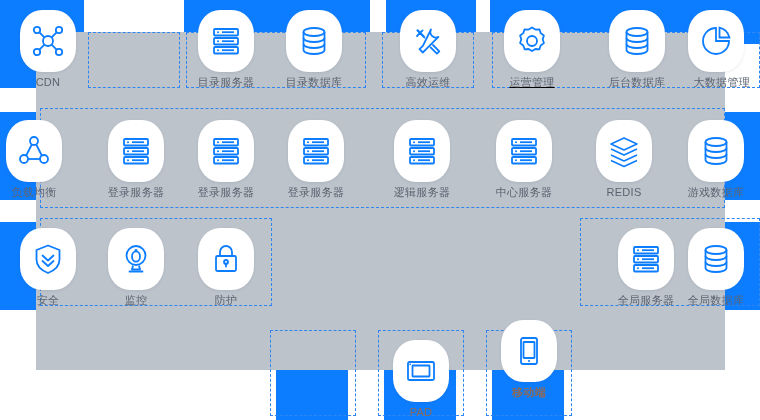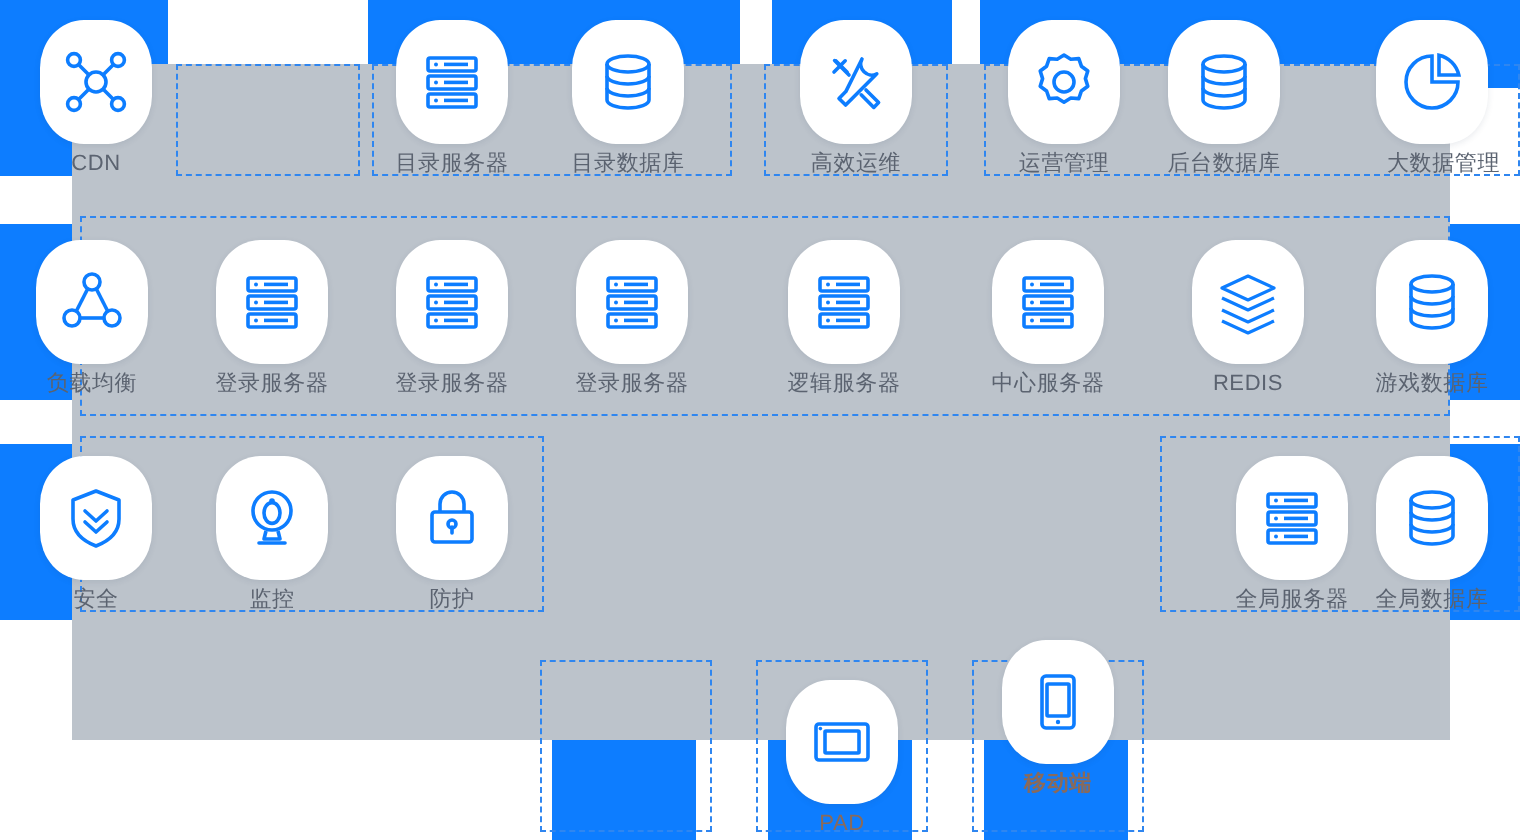--- a/index.html
+++ b/index.html
@@ -122,31 +122,31 @@
       <svg width="34" height="34" viewBox="0 0 34 34" fill="none" stroke="#0d7dff" stroke-width="1.8" stroke-linecap="round" stroke-linejoin="round">
         <path d="M20 5.5a5.5 5.5 0 0 0 7.4 7.4L15.2 25.1l-3.4 3.4-3.3-3.3 3.4-3.4z"></path>
         <path d="M7 6.5l5.6 5.6M6 12l5.6-5.6"></path>
         <path d="M6.3 6.3l7.2 7.2"></path>
         <path d="M22 21l6.3 6.3-2.4 2.4-6.3-6.3"></path>
       </svg>
     </div>
     <div class="node-label">高效运维</div>
   </div>
 
-  <div class="node" style="left:498px; top:10px;">
+  <div class="node" style="left:498px; top:10px;text-decoration:underline;">
     <div class="tile">
       <svg width="34" height="34" viewBox="0 0 34 34" fill="none" stroke="#0d7dff" stroke-width="1.8" stroke-linejoin="round">
         <path d="M17 3.5l3.4 2.1 4-.3 1.3 3.8 3.2 2.4-1.2 3.8 1.2 3.8-3.2 2.4-1.3 3.8-4-.3-3.4 2.1-3.4-2.1-4 .3-1.3-3.8-3.2-2.4 1.2-3.8-1.2-3.8 3.2-2.4 1.3-3.8 4 .3z"></path>
         <circle cx="17" cy="17" r="5"></circle>
       </svg>
     </div>
     <div class="node-label">运营管理</div>
   </div>
 
-  <div class="node" style="left:578px; top:10px;">
+  <div class="node" style="left:603px; top:10px;">
     <div class="tile">
       <svg width="34" height="34" viewBox="0 0 34 34" fill="none" stroke="#0d7dff" stroke-width="1.8">
         <ellipse cx="17" cy="8" rx="10.5" ry="4"></ellipse>
         <path d="M6.5 8 v6 a10.5 4 0 0 0 21 0 v-6"></path>
         <path d="M6.5 14 v6 a10.5 4 0 0 0 21 0 v-6"></path>
         <path d="M6.5 20 v6 a10.5 4 0 0 0 21 0 v-6"></path>
       </svg>
     </div>
     <div class="node-label">后台数据库</div>
   </div>
@@ -154,21 +154,21 @@
   <div class="node" style="left:682px; top:10px;text-align:right;">
     <div class="tile">
       <svg width="34" height="34" viewBox="0 0 34 34" fill="none" stroke="#0d7dff" stroke-width="1.8">
         <path d="M17 4a13 13 0 1 0 13 13H17z"></path>
         <path d="M20.5 3.6A13 13 0 0 1 30.4 13.5H20.5z"></path>
       </svg>
     </div>
     <div class="node-label">大数据管理</div>
   </div>
 
-  <div class="node" style="left:12px; top:120px;">
+  <div class="node" style="left:0; top:120px;">
     <div class="tile">
       <svg width="34" height="34" viewBox="0 0 34 34" fill="none" stroke="#0d7dff" stroke-width="1.8">
         <circle cx="17" cy="7" r="4"></circle>
           <circle cx="7" cy="25" r="4"></circle>
           <circle cx="27" cy="25" r="4"></circle>
         <line x1="14.8" y1="10.5" x2="9.2" y2="21.5"></line>
           <line x1="19.2" y1="10.5" x2="24.8" y2="21.5"></line>
         <line x1="11" y1="25" x2="23" y2="25"></line>
       </svg>
     </div>

